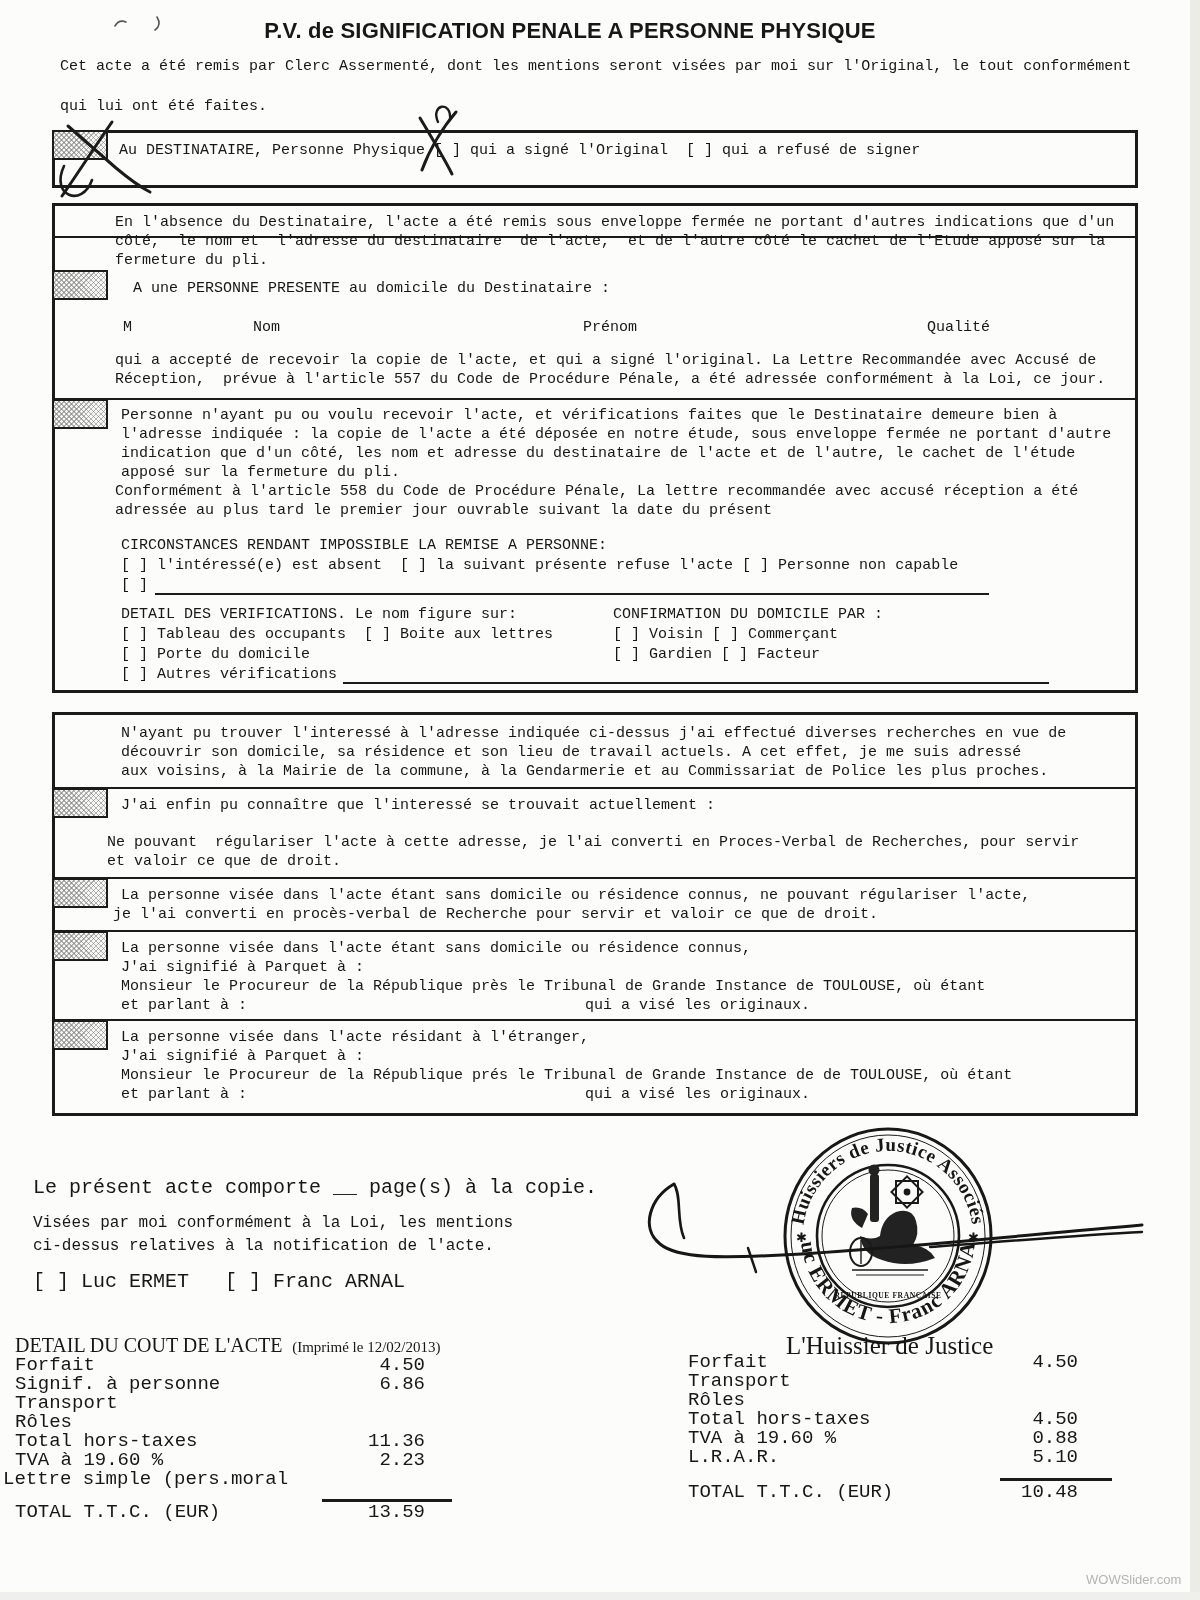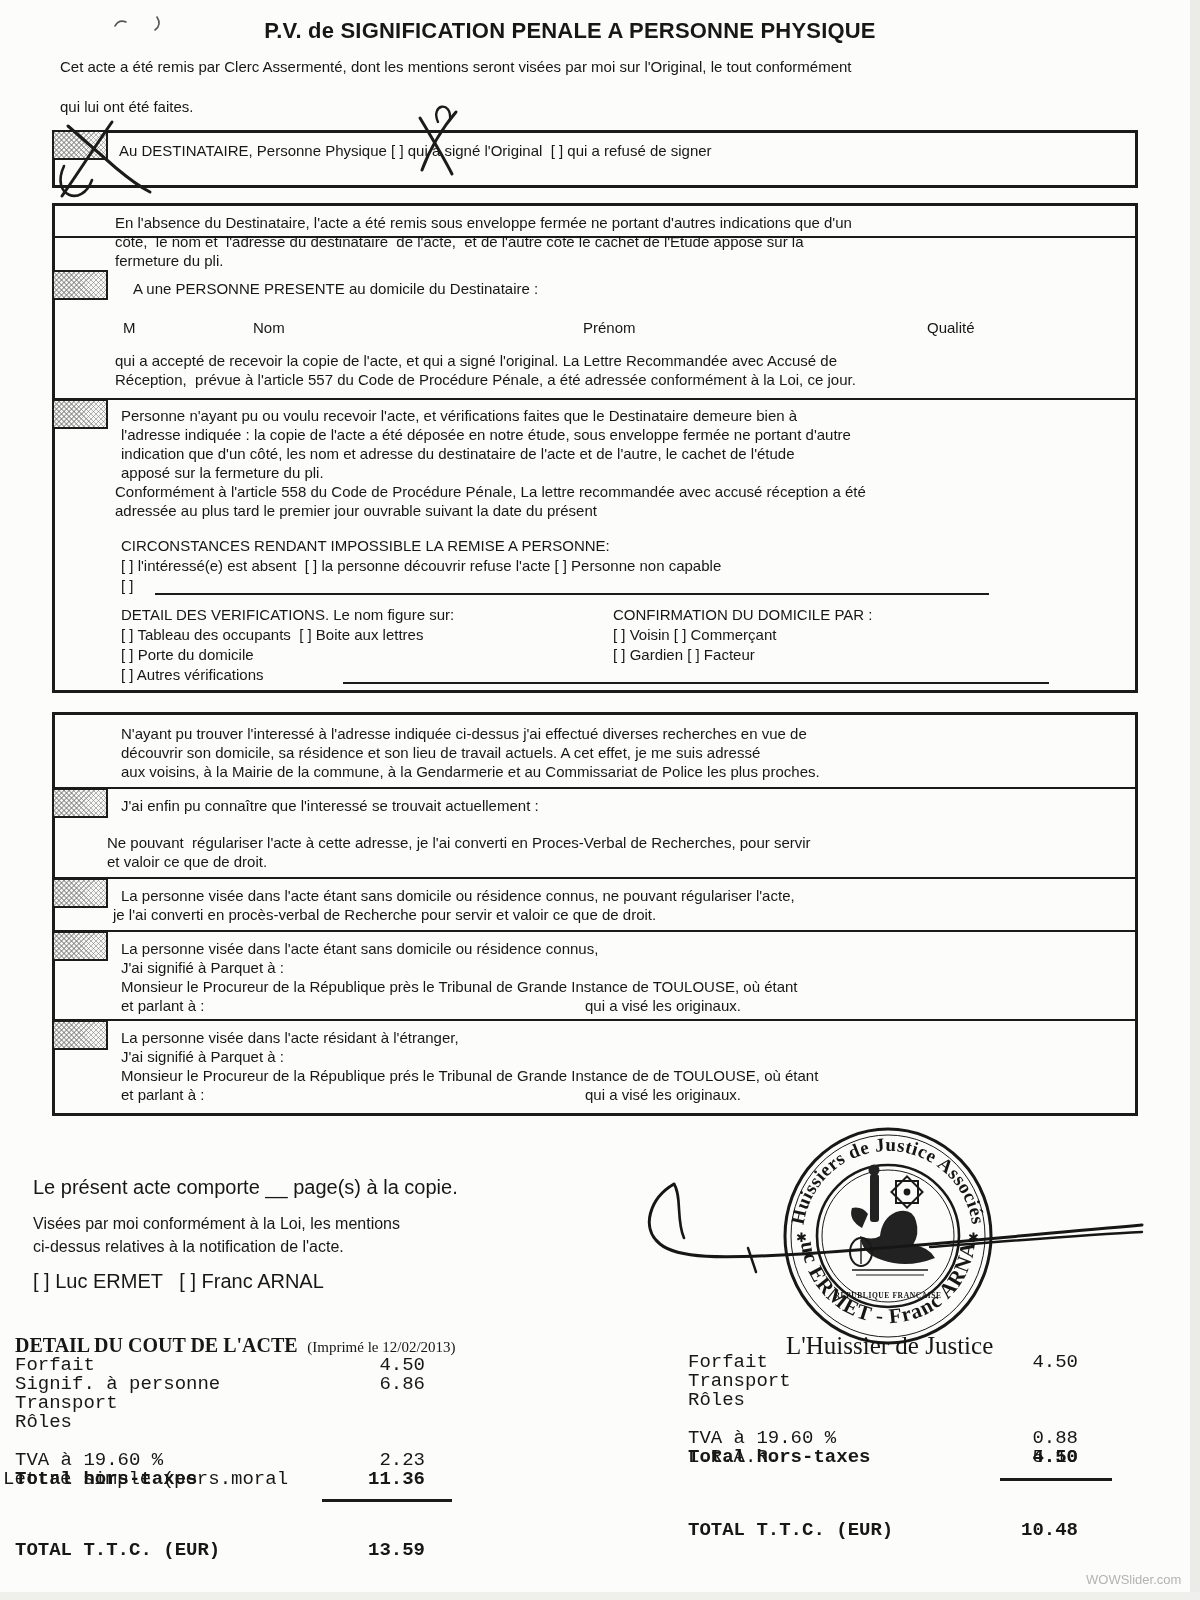--- a/index.html
+++ b/index.html
@@ -1,31 +1,31 @@
 <!DOCTYPE html>
 <html><head>
 <meta charset="utf-8">
 <style>
   html,body{margin:0;padding:0;background:#d8d8d4;}
   #page{position:relative;width:1200px;height:1600px;background:#fcfcfa;overflow:hidden;
         font-family:"DejaVu Sans Mono","Liberation Mono",monospace;color:#171717;}
-  .mono{font-family:Liberation Sans, sans-serif;font-size:15px;line-height:19px;white-space:pre;}
+  .mono{font-family:Liberation Mono, monospace;font-size:15px;line-height:19px;white-space:pre;}
   .abs{position:absolute;}
   .box{position:absolute;border:3px solid #1b1b1b;background:transparent;}
   .hr{position:absolute;left:-3px;right:-3px;border-top:2.5px solid #1b1b1b;height:0;}
   .cb{position:absolute;width:52px;height:26px;border:2.5px solid #1b1b1b;
       background:
         repeating-linear-gradient(45deg, rgba(110,110,110,.5) 0 1px, transparent 1px 3.5px),
         repeating-linear-gradient(135deg, rgba(110,110,110,.5) 0 1px, transparent 1px 3.5px),
         #f7f7f5;}
   .title{position:absolute;left:0;right:60px;top:18px;text-align:center;
          font-family:"Liberation Sans",sans-serif;font-weight:bold;font-size:22px;letter-spacing:.2px;}
   .serif{font-family:"Liberation Serif",serif;}
   .costmono{font-family:"Liberation Mono","DejaVu Sans Mono",monospace;font-size:19px;line-height:19.3px;white-space:pre;}
-  .bold{font-weight:bold;margin-top:38px;}
+  .bold{font-weight:normal;}
   .uline{position:absolute;border-top:2px solid #1b1b1b;height:0;}
   .valcol{position:absolute;text-align:right;}
   .edge-r{position:absolute;right:0;top:0;width:10px;height:1600px;background:#ebebe8;}
   .edge-b{position:absolute;left:0;bottom:0;width:1200px;height:8px;background:#efefec;}
   .wm{position:absolute;font-family:"Liberation Sans",sans-serif;font-size:13px;color:#b3b3b0;}
   svg text{font-family:"Liberation Serif",serif;}
 </style>
 </head>
 <body>
 
@@ -78,21 +78,21 @@
     <div class="hr" style="top:192px"></div>
     <div class="cb" style="left:-3px;top:193px"></div>
     <div class="abs mono" style="left:66px;top:200px">Personne n'ayant pu ou voulu recevoir l'acte, et vérifications faites que le Destinataire demeure bien à</div>
     <div class="abs mono" style="left:66px;top:219px">l'adresse indiquée : la copie de l'acte a été déposée en notre étude, sous enveloppe fermée ne portant d'autre</div>
     <div class="abs mono" style="left:66px;top:238px">indication que d'un côté, les nom et adresse du destinataire de l'acte et de l'autre, le cachet de l'étude</div>
     <div class="abs mono" style="left:66px;top:257px">apposé sur la fermeture du pli.</div>
     <div class="abs mono" style="left:60px;top:276px">Conformément à l'article 558 du Code de Procédure Pénale, La lettre recommandée avec accusé réception a été</div>
     <div class="abs mono" style="left:60px;top:295px">adressée au plus tard le premier jour ouvrable suivant la date du présent</div>
 
     <div class="abs mono" style="left:66px;top:330px">CIRCONSTANCES RENDANT IMPOSSIBLE LA REMISE A PERSONNE:</div>
-    <div class="abs mono" style="left:66px;top:350px">[ ] l'intéressé(e) est absent  [ ] la personne découvrir refuse l'acte [ ] Personne non capable</div>
+    <div class="abs mono" style="left:66px;top:350px">[ ] l'intéressé(e) est absent  [ ] la suivant présente refuse l'acte [ ] Personne non capable</div>
     <div class="abs mono" style="left:66px;top:370px">[ ]</div>
     <div class="uline" style="left:100px;top:387px;width:834px"></div>
 
     <div class="abs mono" style="left:66px;top:399px">DETAIL DES VERIFICATIONS. Le nom figure sur:</div>
     <div class="abs mono" style="left:558px;top:399px">CONFIRMATION DU DOMICILE PAR :</div>
     <div class="abs mono" style="left:66px;top:419px">[ ] Tableau des occupants  [ ] Boite aux lettres</div>
     <div class="abs mono" style="left:558px;top:419px">[ ] Voisin [ ] Commerçant</div>
     <div class="abs mono" style="left:66px;top:439px">[ ] Porte du domicile</div>
     <div class="abs mono" style="left:558px;top:439px">[ ] Gardien [ ] Facteur</div>
     <div class="abs mono" style="left:66px;top:459px">[ ] Autres vérifications</div>

